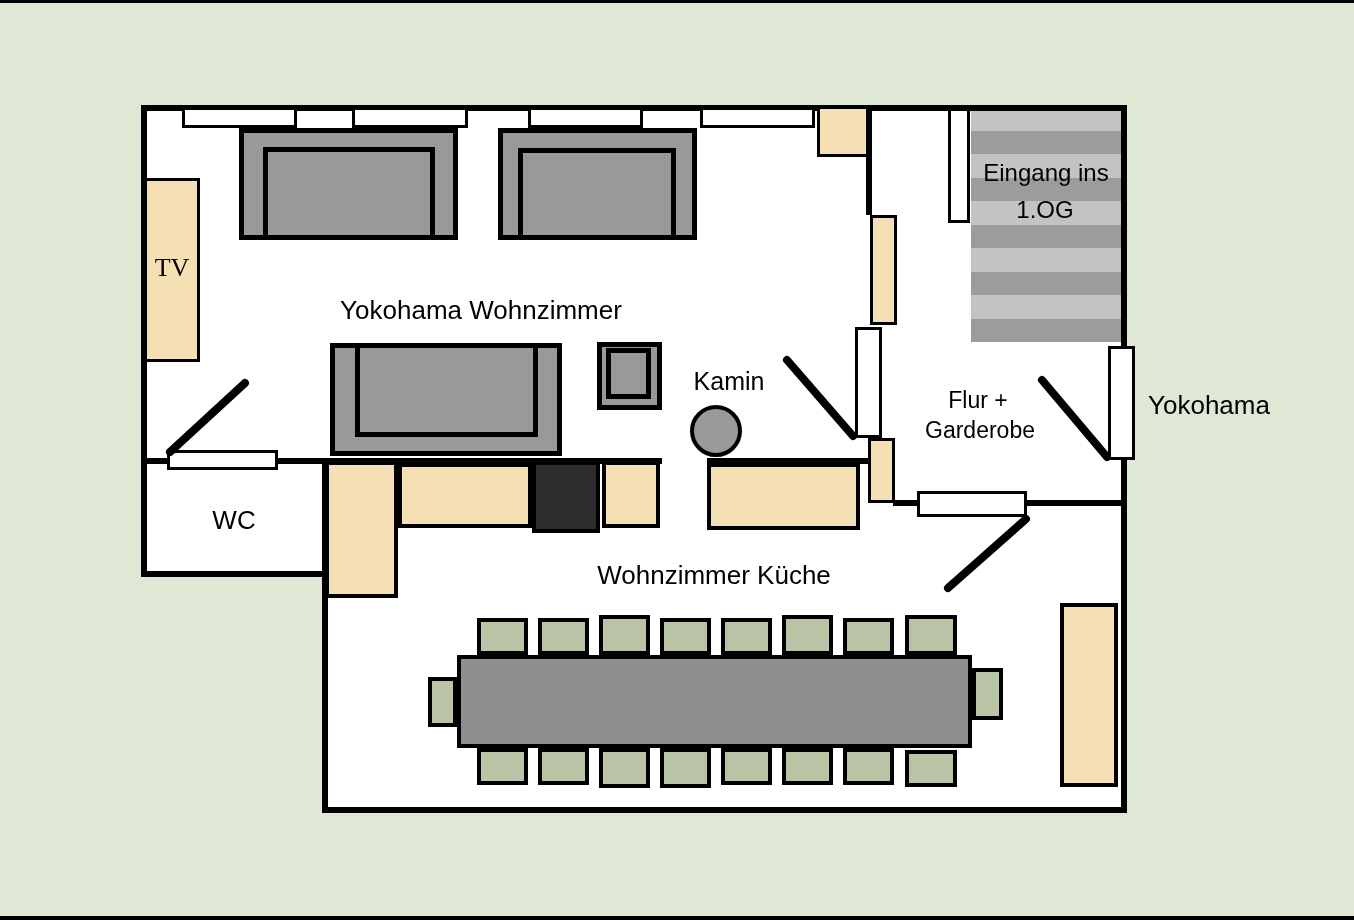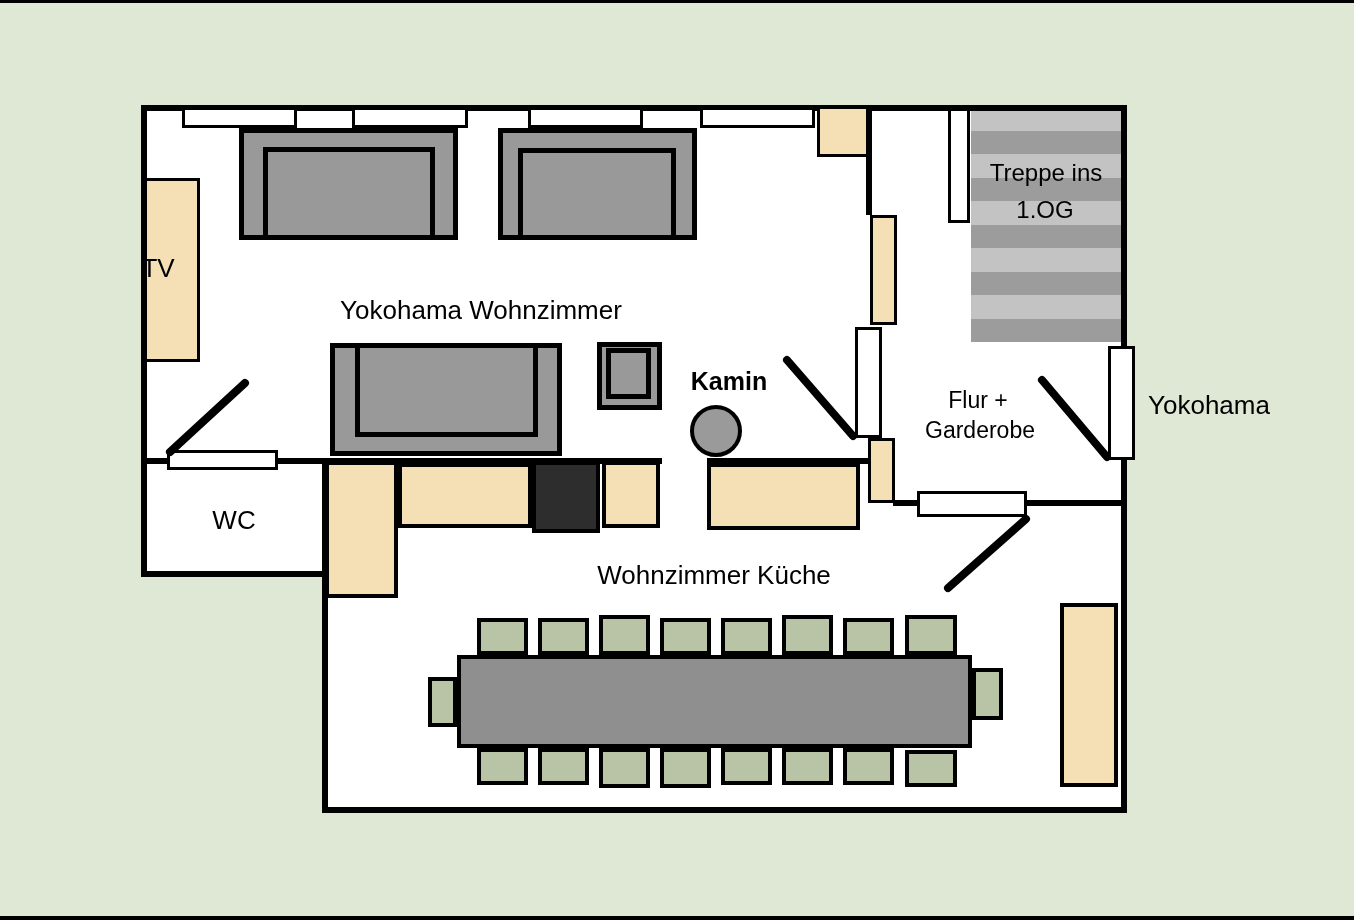--- a/index.html
+++ b/index.html
@@ -134,24 +134,24 @@
   <div class="abs door" style="left:1108px;top:346px;width:27px;height:114px;"></div>
   <div class="abs door" style="left:948px;top:108px;width:22px;height:115px;"></div>
 
   <svg class="swings" width="1354" height="920">
     <line x1="245" y1="383" x2="170" y2="452" stroke="#000" stroke-width="8" stroke-linecap="round"></line>
     <line x1="787" y1="360" x2="853" y2="436" stroke="#000" stroke-width="8" stroke-linecap="round"></line>
     <line x1="1042" y1="380" x2="1107" y2="457" stroke="#000" stroke-width="8" stroke-linecap="round"></line>
     <line x1="1026" y1="519" x2="948" y2="588" stroke="#000" stroke-width="8" stroke-linecap="round"></line>
   </svg>
 
-  <div class="label" style="left:158px;top:268px;">TV</div>
+  <div class="label" style="left:172px;top:268px;font-family:Liberation Serif, serif;">TV</div>
   <div class="label" style="left:481px;top:290px;margin-top:20px;">Yokohama Wohnzimmer</div>
-  <div class="label" style="left:729px;top:381px;font-size:25px;font-weight:bold;">Kamin</div>
+  <div class="label" style="left:729px;top:381px;font-size:25px;">Kamin</div>
   <div class="label" style="left:234px;top:520px;">WC</div>
   <div class="label" style="left:714px;top:575px;">Wohnzimmer Küche</div>
-  <div class="label mid" style="left:1046px;top:173px;">Treppe ins</div>
+  <div class="label mid" style="left:1046px;top:173px;">Eingang ins</div>
   <div class="label mid" style="left:1045px;top:210px;">1.OG</div>
   <div class="label small" style="left:978px;top:400px;">Flur +</div>
   <div class="label small" style="left:980px;top:430px;">Garderobe</div>
   <div class="label" style="left:1209px;top:405px;">Yokohama</div>
 
 </div>
 
 </body></html>

